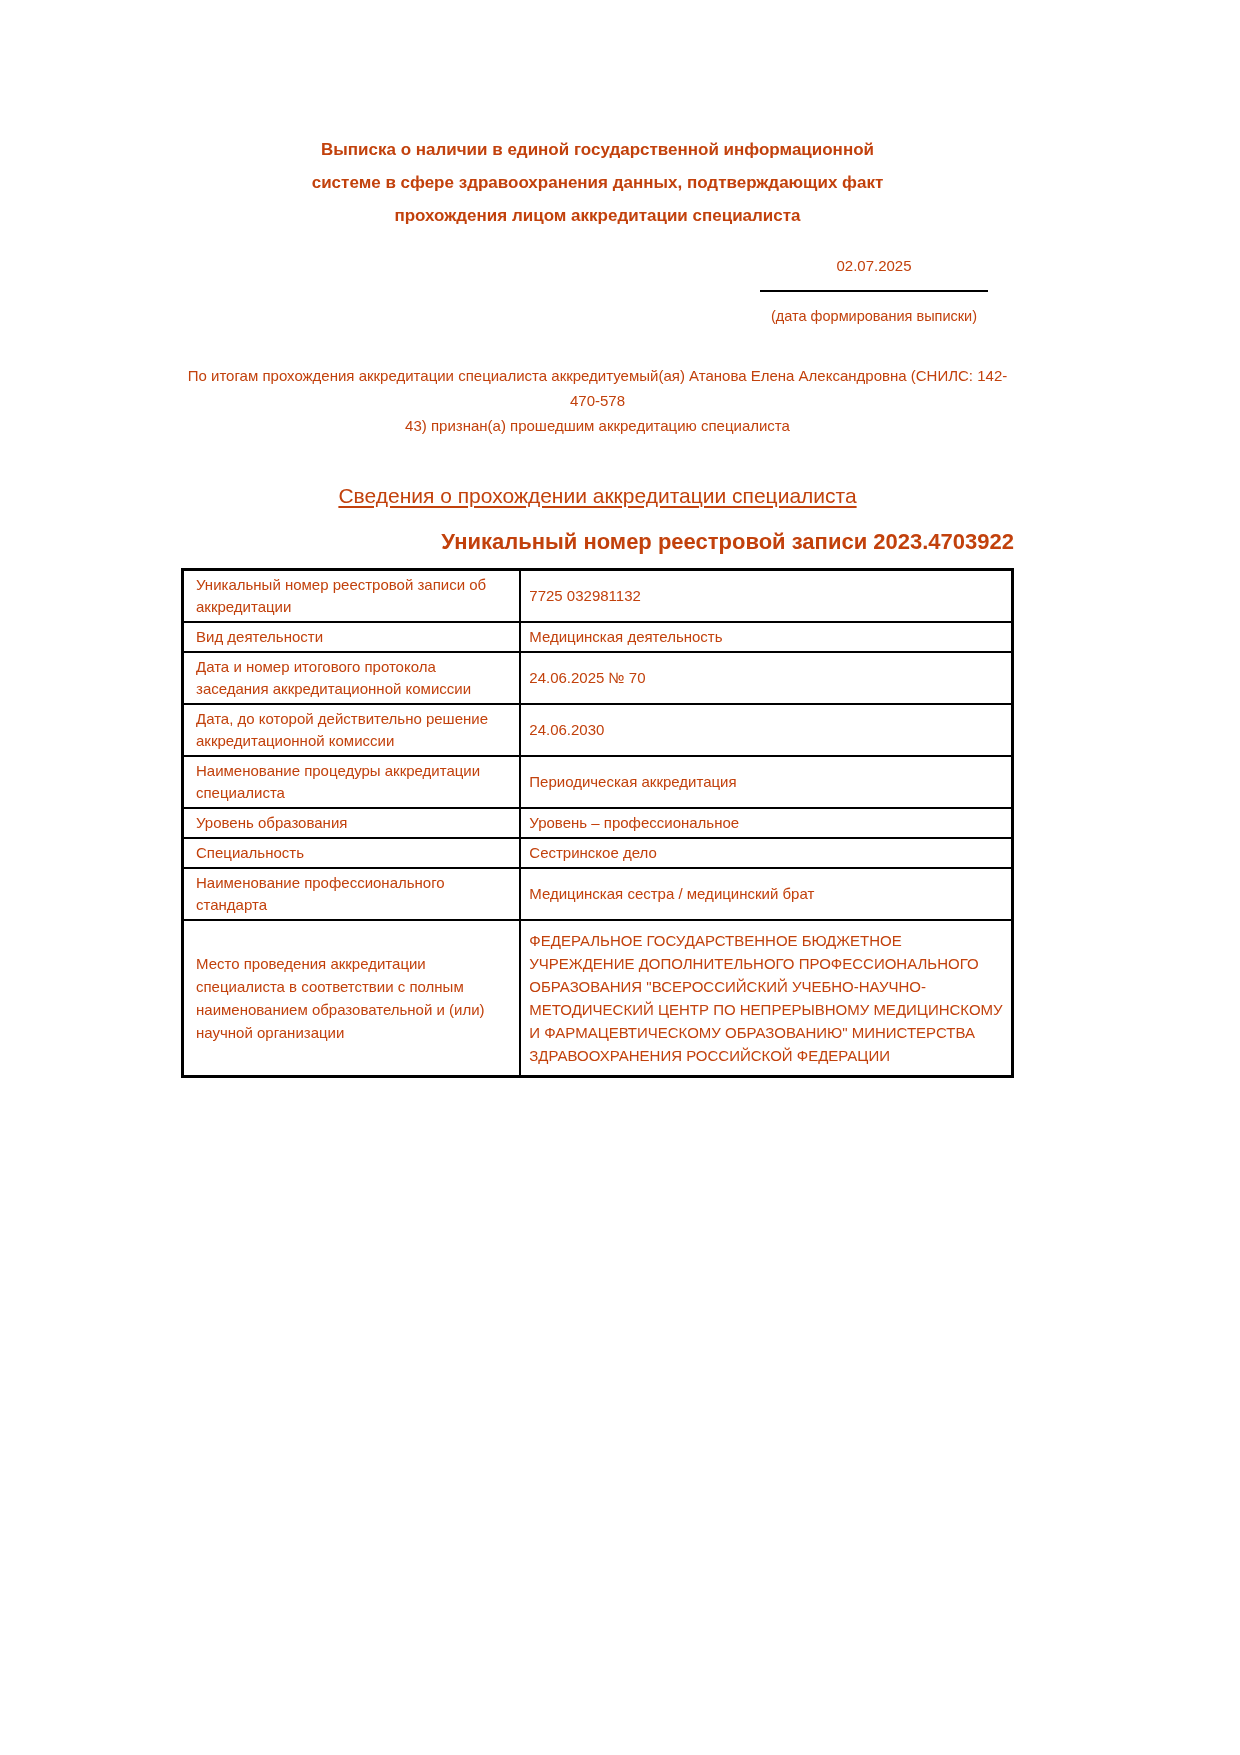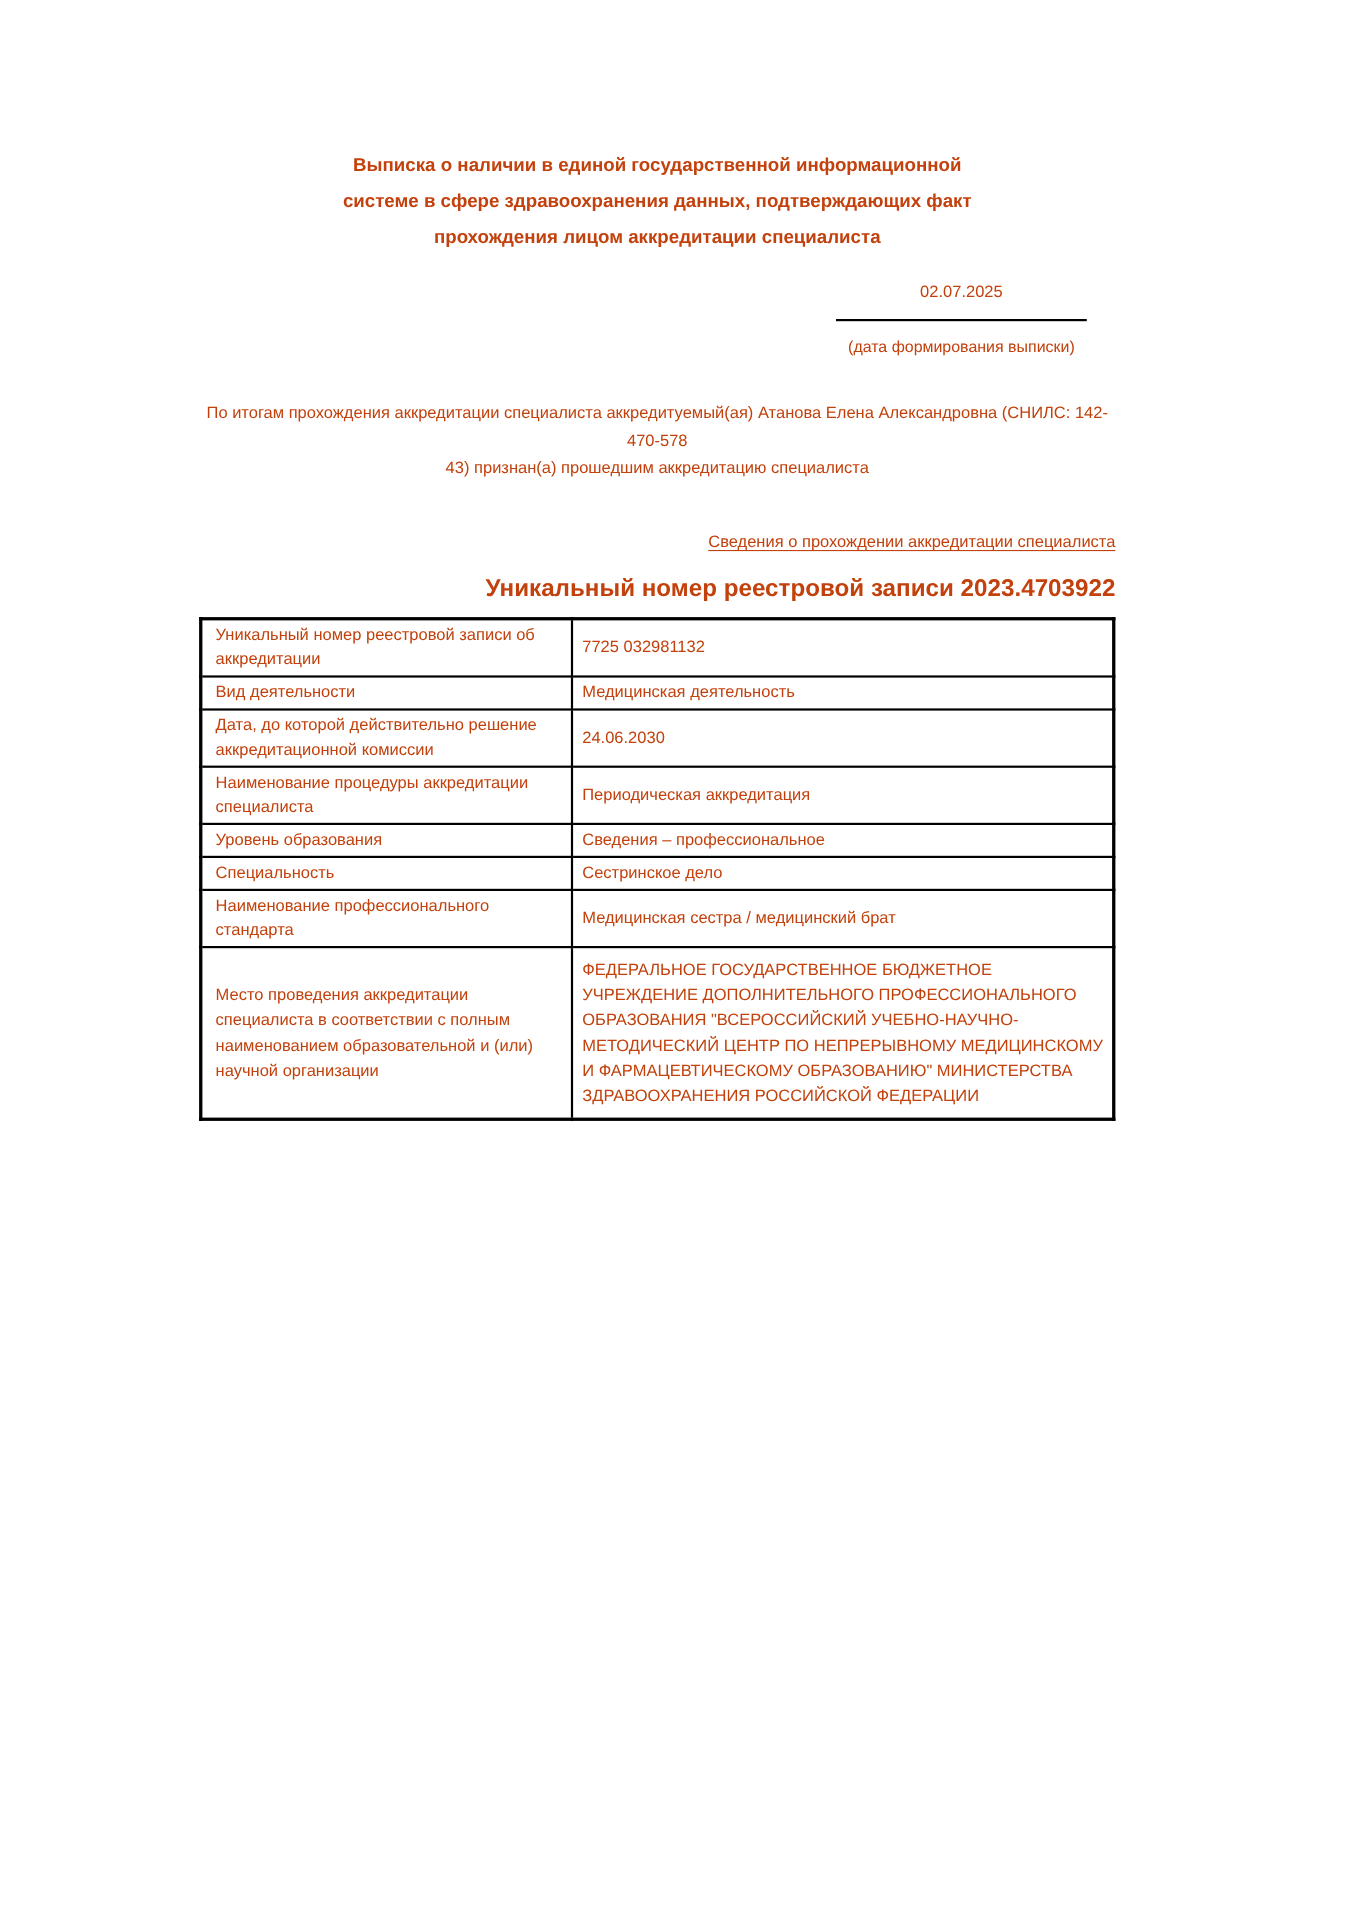--- a/index.html
+++ b/index.html
@@ -45,22 +45,22 @@
     padding-top: 16px;
   }
   .intro {
     margin-top: 39px;
     text-align: center;
     font-size: 15px;
     line-height: 25px;
   }
   .section-heading {
     margin-top: 46px;
-    text-align: right;
-    font-size: 15px;
+    text-align: center;
+    font-size: 21px;
     text-decoration: underline;
     text-underline-offset: 3px;
   }
   .reg-heading {
     margin-top: 21px;
     text-align: right;
     font-weight: bold;
     font-size: 22px;
   }
   table.acc-table {
@@ -112,30 +112,34 @@
       <tbody>
         <tr>
           <td class="col-label">Уникальный номер реестровой записи об аккредитации</td>
           <td class="col-value">7725 032981132</td>
         </tr>
         <tr>
           <td class="col-label">Вид деятельности</td>
           <td class="col-value">Медицинская деятельность</td>
         </tr>
         <tr>
+          <td class="col-label">Дата и номер итогового протокола заседания аккредитационной комиссии</td>
+          <td class="col-value">24.06.2025 № 70</td>
+        </tr>
+        <tr>
           <td class="col-label">Дата, до которой действительно решение аккредитационной комиссии</td>
           <td class="col-value">24.06.2030</td>
         </tr>
         <tr>
           <td class="col-label">Наименование процедуры аккредитации специалиста</td>
           <td class="col-value">Периодическая аккредитация</td>
         </tr>
         <tr>
           <td class="col-label">Уровень образования</td>
-          <td class="col-value">Сведения – профессиональное</td>
+          <td class="col-value">Уровень – профессиональное</td>
         </tr>
         <tr>
           <td class="col-label">Специальность</td>
           <td class="col-value">Сестринское дело</td>
         </tr>
         <tr>
           <td class="col-label">Наименование профессионального стандарта</td>
           <td class="col-value">Медицинская сестра / медицинский брат</td>
         </tr>
         <tr class="tall">

